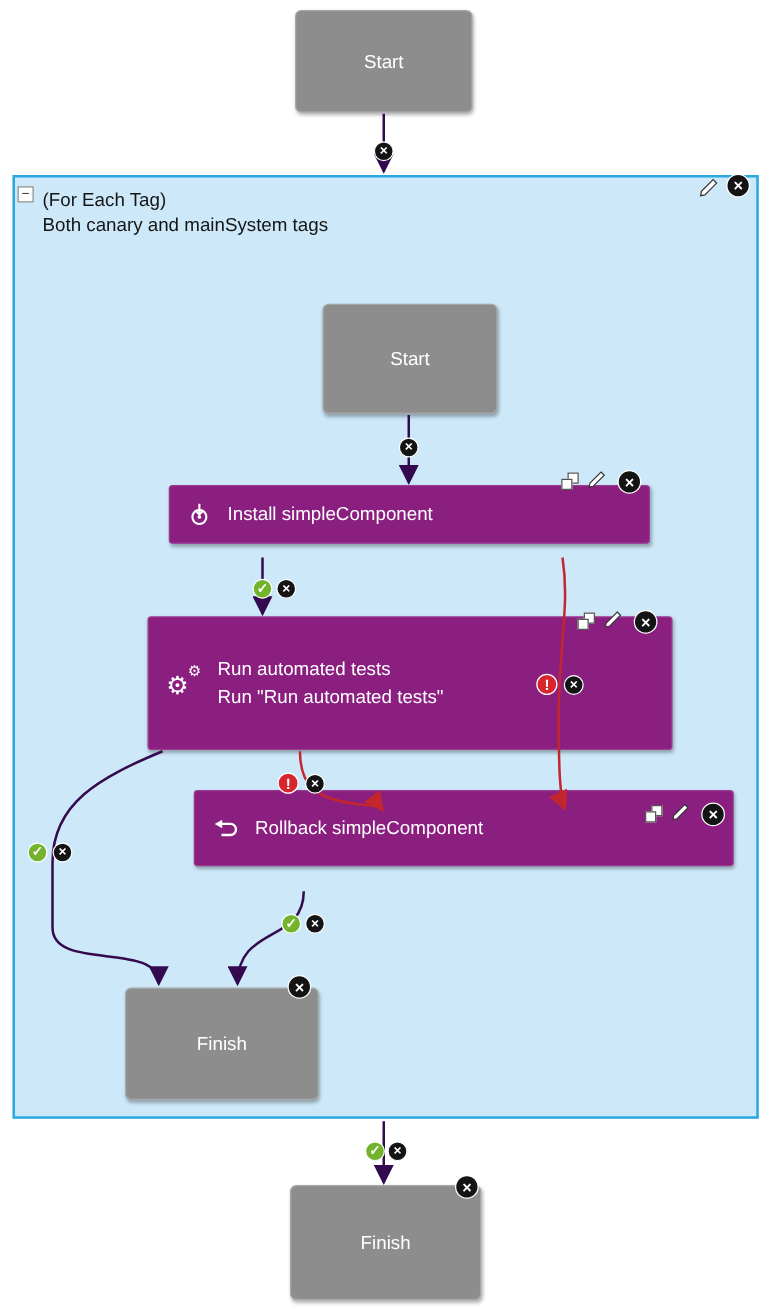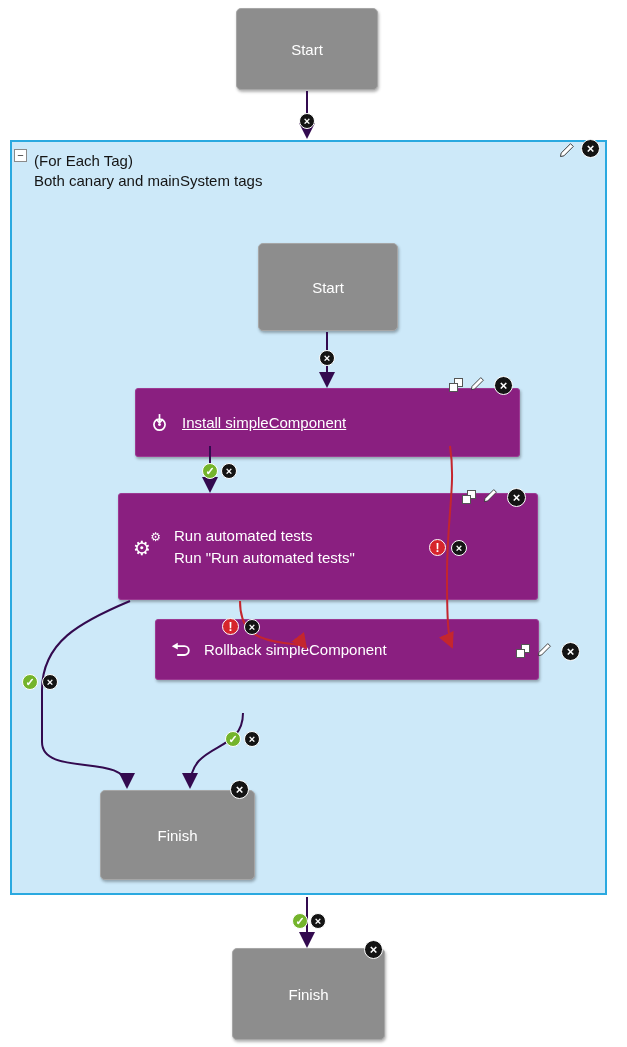--- a/index.html
+++ b/index.html
@@ -62,42 +62,42 @@
   </div>
 
   <div class="node gray" style="left:236px;top:8px;width:142px;height:82px;">
     <span class="lbl">Start</span>
   </div>
 
   <div class="node gray" style="left:258px;top:243px;width:140px;height:88px;">
     <span class="lbl">Start</span>
   </div>
 
-  <div class="node purple" style="left:135px;top:388px;width:385px;height:69px;text-decoration:underline;">
+  <div class="node purple" style="left:135px;top:388px;width:385px;height:47px;">
     <svg width="19" height="19" viewBox="0 0 18 18">
       <circle cx="9" cy="11" r="5.3" fill="none" stroke="#fff" stroke-width="1.6"></circle>
       <line x1="9" y1="1" x2="9" y2="8.5" stroke="#fff" stroke-width="1.6"></line>
       <path d="M5.9,5.8 L9,9.2 L12.1,5.8" fill="none" stroke="#fff" stroke-width="1.6"></path>
       <circle cx="9" cy="11" r="1.4" fill="#fff"></circle>
     </svg>
     <span class="lbl">Install simpleComponent</span>
   </div>
 
   <div class="node purple" style="left:118px;top:493px;width:420px;height:107px;">
     <span class="gear-wrap">
       <span class="gear-big">⚙</span>
       <span class="gear-small">⚙</span>
     </span>
     <span class="two-line">
       <div>Run automated tests</div>
       <div>Run "Run automated tests"</div>
     </span>
   </div>
 
-  <div class="node purple" style="left:155px;top:619px;width:384px;height:61px;">
+  <div class="node purple" style="left:155px;top:632px;width:432px;height:61px;">
     <svg width="21" height="16" viewBox="0 0 19 14">
       <path d="M6,3.5 H13 a4,4 0 0 1 0,8 H6.5" fill="none" stroke="#fff" stroke-width="1.7"></path>
       <path d="M7,0.4 L1.6,3.5 L7,6.6 Z" fill="#fff"></path>
     </svg>
     <span class="lbl">Rollback simpleComponent</span>
   </div>
 
   <div class="node gray" style="left:100px;top:790px;width:155px;height:90px;">
     <span class="lbl">Finish</span>
   </div>

